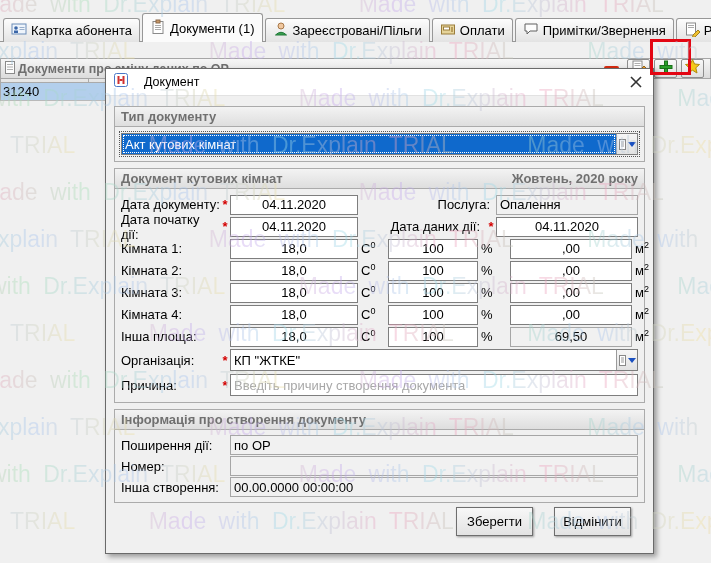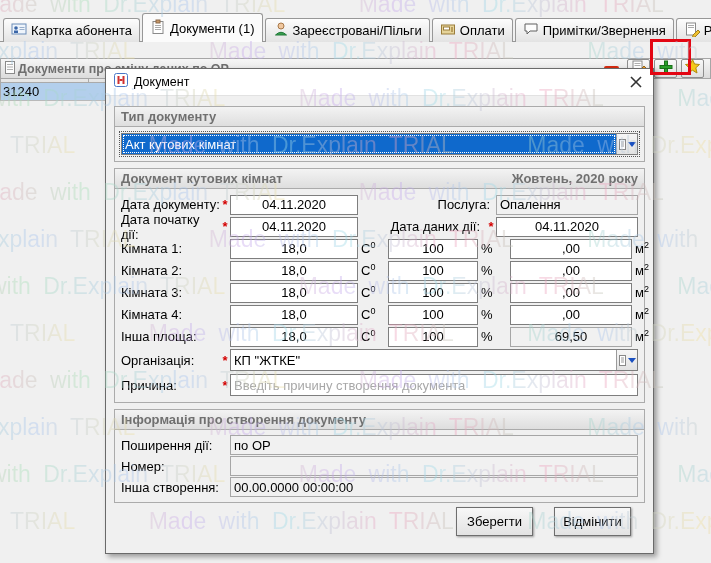--- a/index.html
+++ b/index.html
@@ -28,21 +28,21 @@
   .thead{position:absolute;top:63px;left:0;width:106px;height:20px;box-sizing:border-box;display:flex;
          background:linear-gradient(#fbfbfb,#e4e4e4);border:1px solid #aaa;font-size:13px;color:#000;z-index:1;}
   .thc1{width:87px;border-right:1px solid #aaa;display:flex;align-items:center;justify-content:center;}
   .thc2{flex:1;display:flex;align-items:center;padding-left:4px;overflow:hidden;}
   .trow{position:absolute;top:83px;left:0;width:106px;height:18px;box-sizing:border-box;background:#b3cfec;
         border-left:1px solid #aaa;border-bottom:1px solid #b9b9b9;font-size:13px;display:flex;align-items:center;padding-left:2px;z-index:1;}
 
   
   .dialog{position:absolute;left:105px;top:68px;width:549px;height:486px;background:#f0f0f0;border:1px solid #6a6a6a;
           box-shadow:3px 3px 5px rgba(0,0,0,.35);z-index:10;box-sizing:border-box;}
-  .titlebar{height:26px;background:#fff;display:flex;align-items:center;padding:0 8px;gap:6px;border-bottom:1px solid #e2e2e2;}
+  .titlebar{height:26px;background:#fff;display:flex;align-items:center;padding:0 8px;gap:16px;border-bottom:1px solid #e2e2e2;}
   .titlebar .dtitle{font-size:12.5px;color:#000;}
   .closebtn{margin-left:auto;width:18px;height:18px;display:flex;align-items:center;justify-content:center;}
   .dbody{padding:4px 8px 0 8px;}
 
   .section{margin-top:6px;border:1px solid #ababab;background:#f0f0f0;}
   .shead{height:19px;background:linear-gradient(#f3f3f3,#dedede);border-bottom:1px solid #ababab;display:flex;align-items:center;
          padding:0 6px;font-size:13px;font-weight:bold;color:#707070;}
   .shead .right{margin-left:auto;}
   .sbody{padding:4px 6px;}
 

